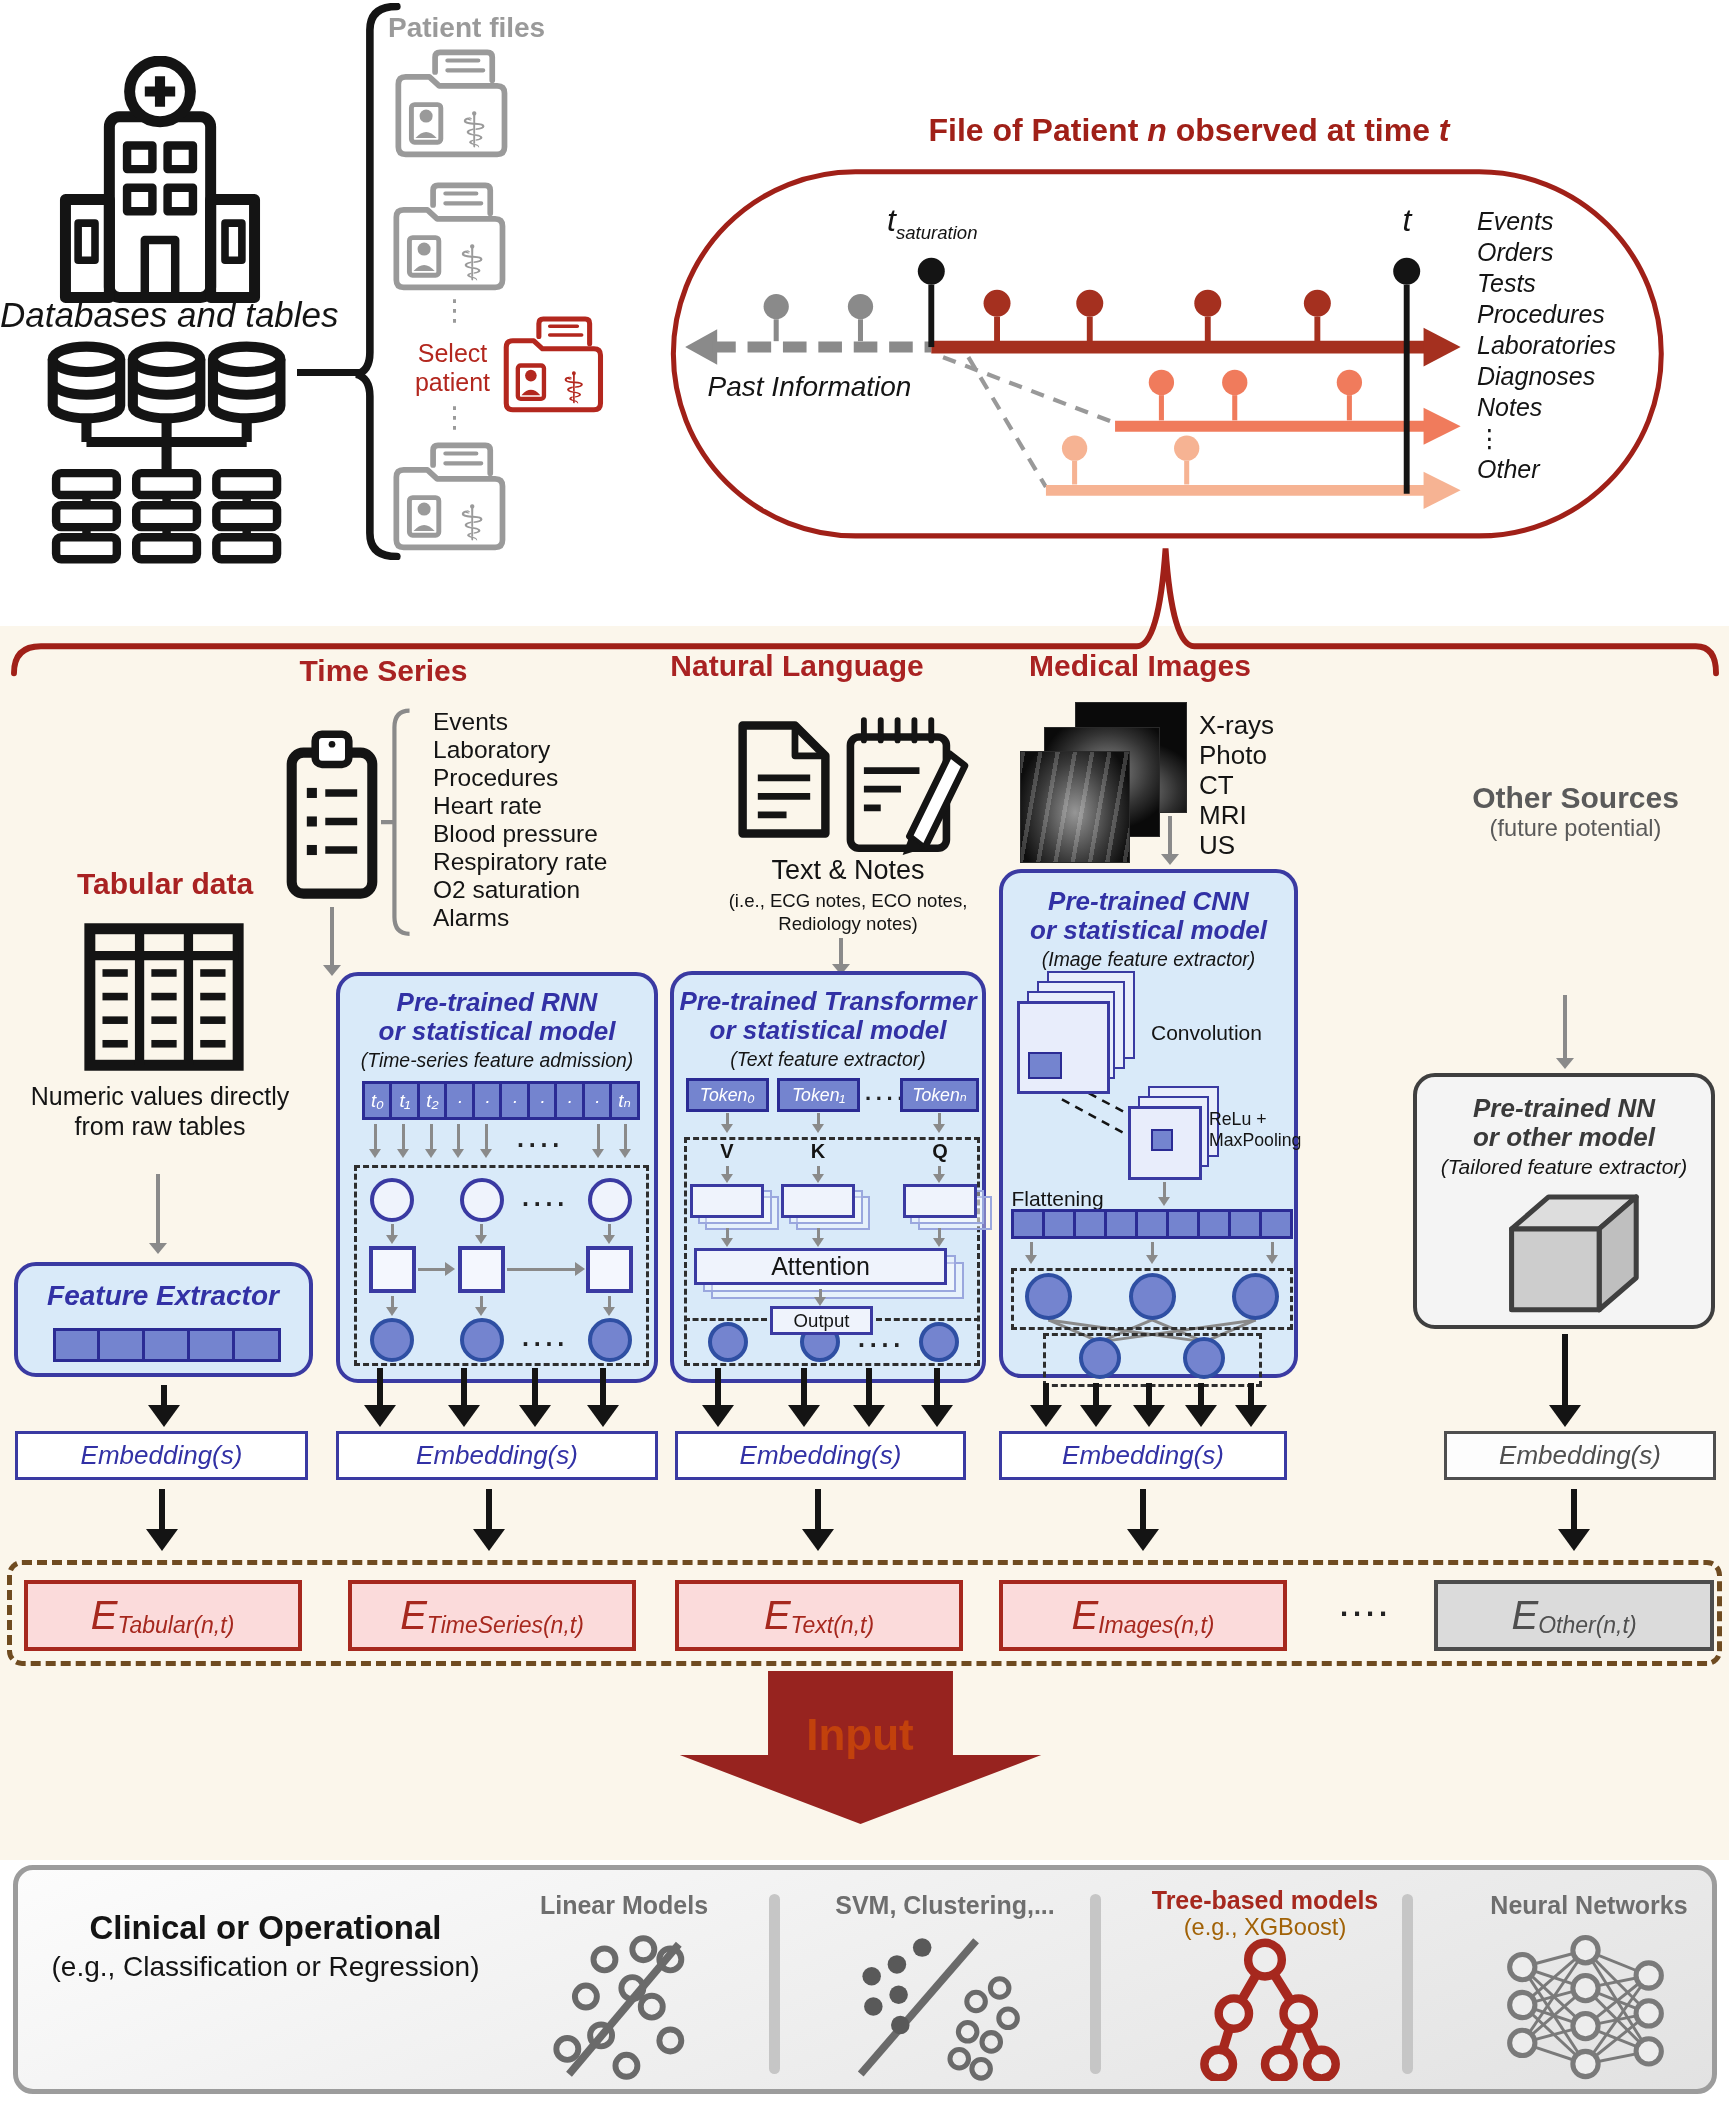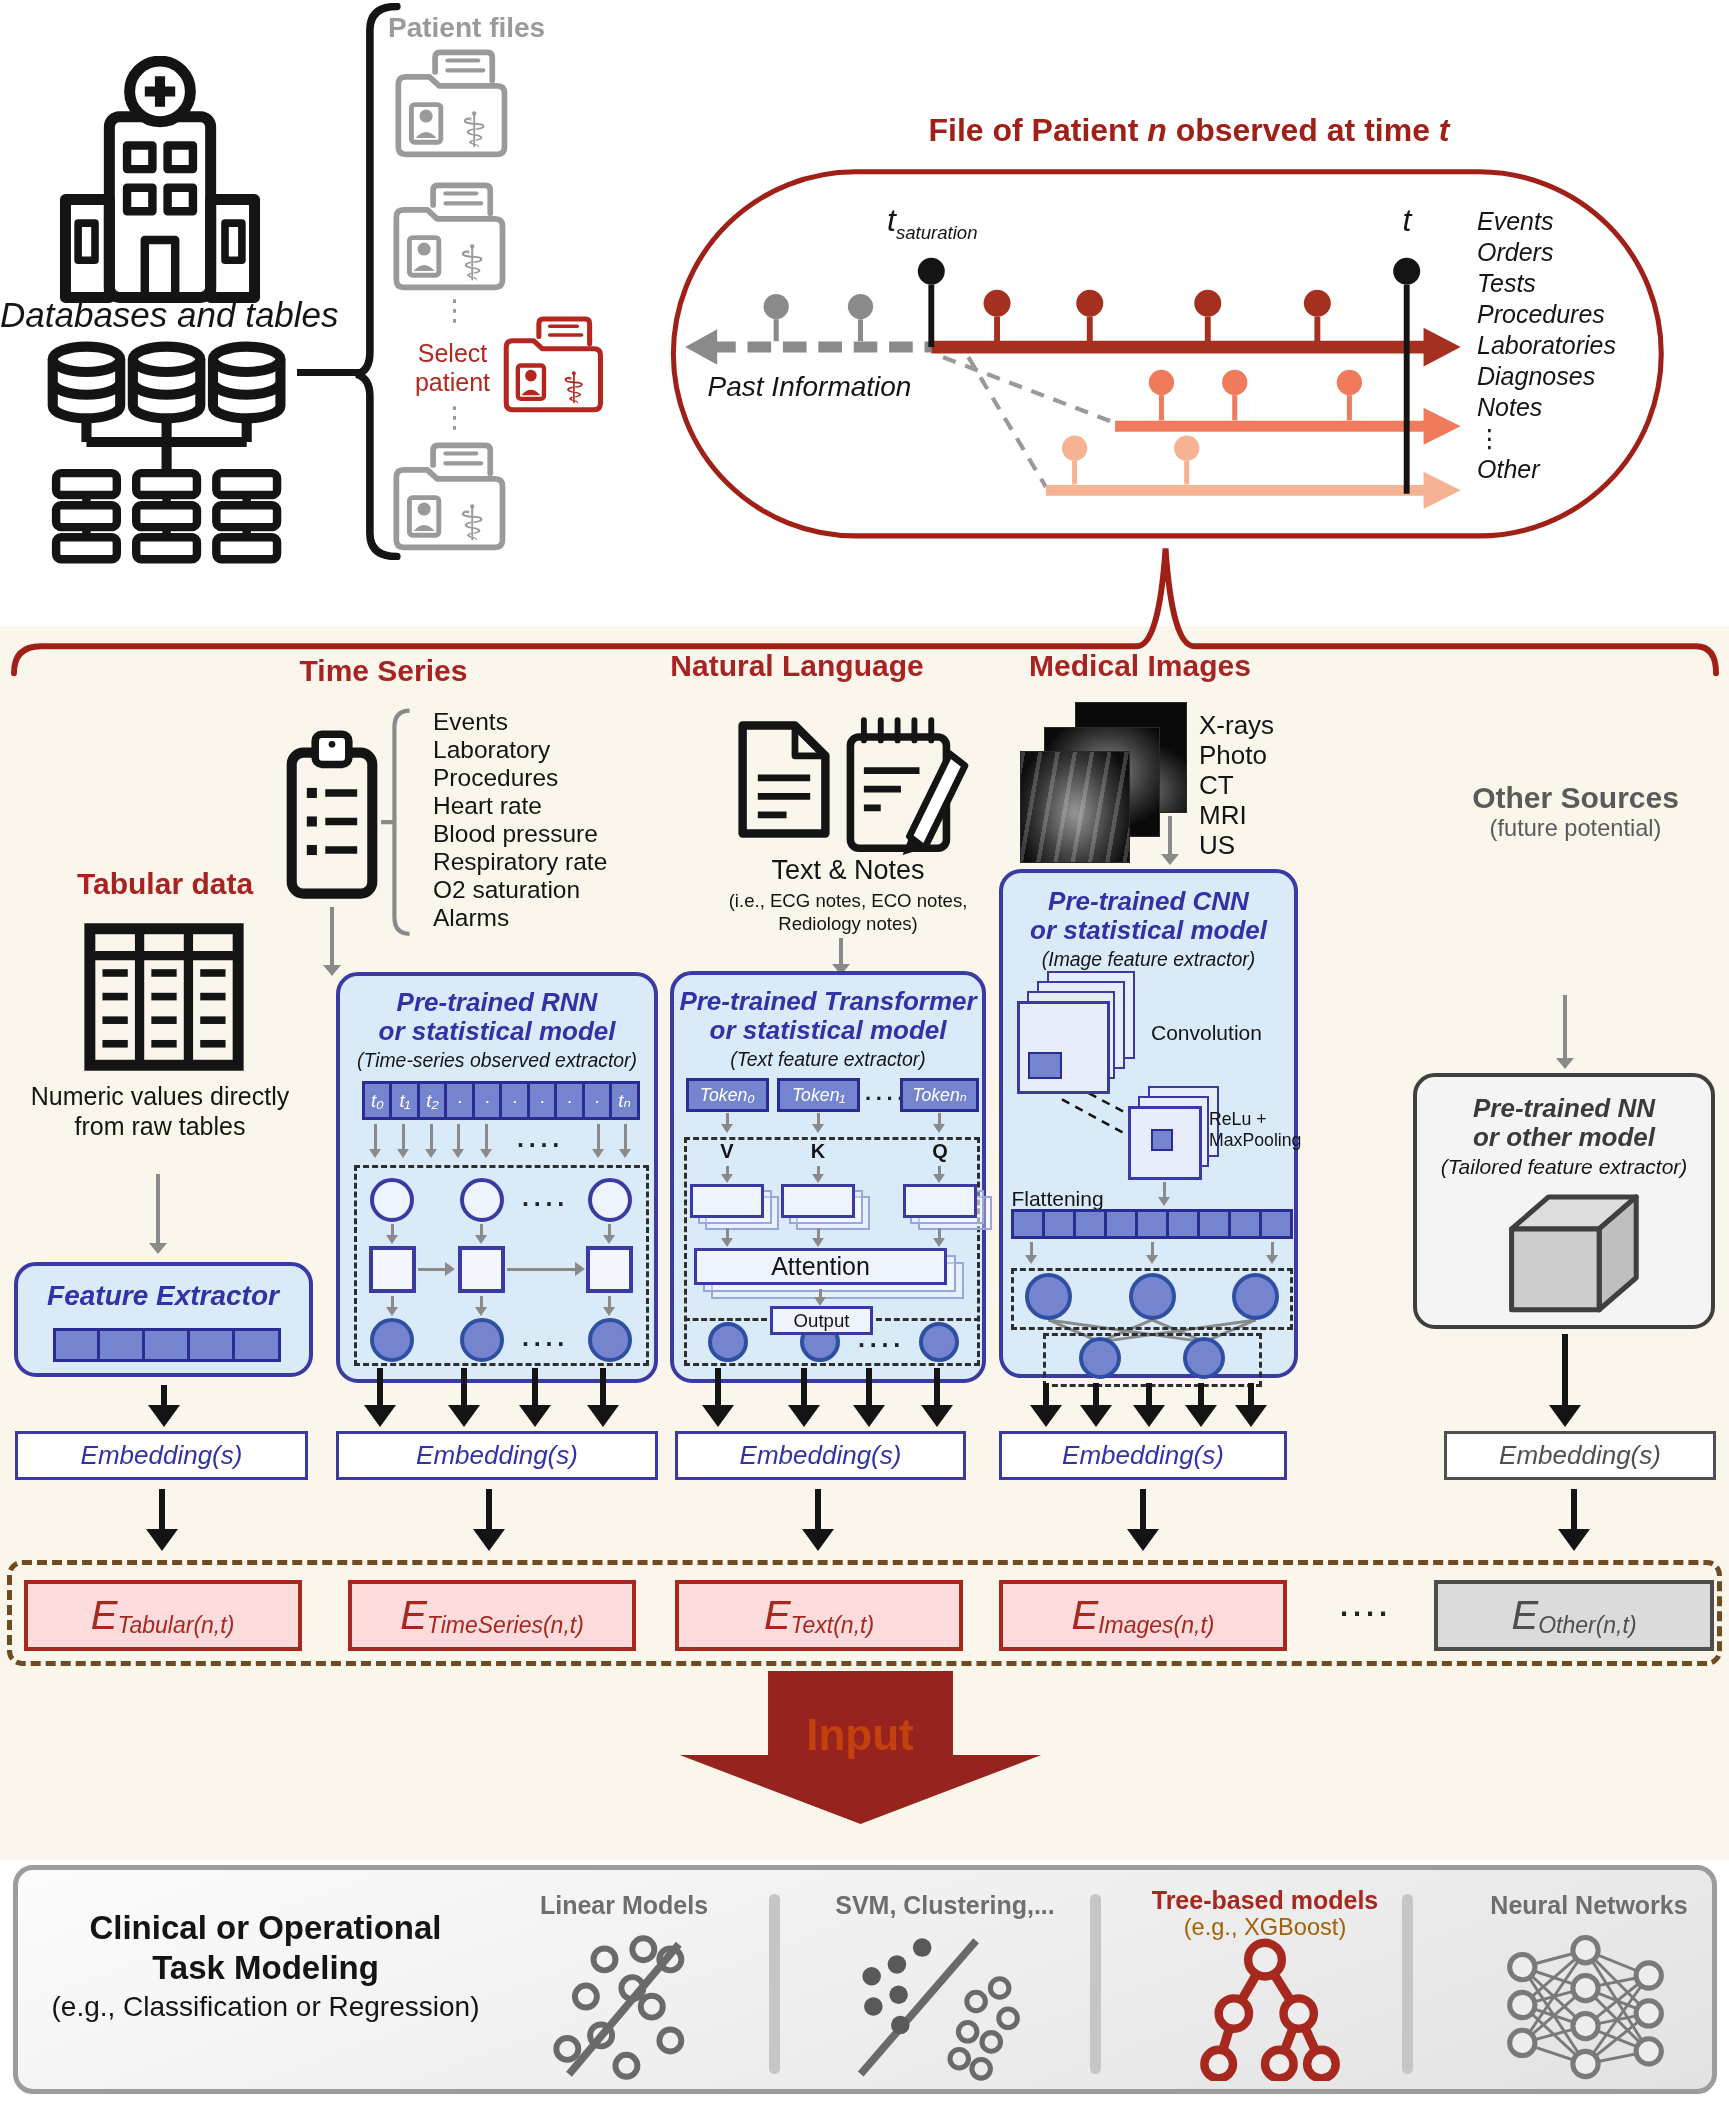--- a/index.html
+++ b/index.html
@@ -328,21 +328,21 @@
       <div style="font-size:24.5px;line-height:28px">Alarms</div>
     </div>
   <div class="garrow" style="left:322px;top:907px;height:69px">
       <i class="sh"></i>
       <i class="hd"></i>
     </div>
 
   <div class="abs bluebox" style="left:336px;top:972px;width:322px;height:411px">
     <div class="btitle" style="margin-top:11.8px">Pre-trained RNN</div>
     <div class="btitle">or statistical model</div>
-    <div class="bsub" style="margin-top:3.4px">(Time-series observed extractor)</div>
+    <div class="bsub" style="margin-top:3.4px">(Time-series feature admission)</div>
     <div class="cellrow" style="left:22px;top:105px;width:278px;height:39px">
         <div class="cell">t₀</div>
         <div class="cell">t₁</div>
         <div class="cell">t₂</div>
         <div class="cell">·</div>
         <div class="cell">·</div>
         <div class="cell">·</div>
         <div class="cell">·</div>
         <div class="cell">·</div>
         <div class="cell">·</div>
@@ -725,21 +725,20 @@
   </div>
 
   <svg class="abs" style="left:679px;top:1671px" width="363" height="153" viewBox="0 0 430 182">
     <polygon points="105,0 325,0 325,100 430,100 215,182 0,100 105,100" fill="#97231F"></polygon>
   </svg>
   <div class="abs b tc" style="left:767px;top:1710px;width:186px;font-size:44px;color:#c2410c">Input</div>
 
   <div class="panel" style="left:12.6px;top:1865px;width:1704px;height:229px"></div>
   <div class="abs tc" style="left:38px;top:1908px;width:455px">
     <div class="b" style="font-size:33px;line-height:40px">Clinical or Operational</div>
-    <div class="b" style="font-size:33px;line-height:40px">Task Modeling</div>
     <div style="font-size:28px;line-height:37px">(e.g., Classification or Regression)</div>
   </div>
 
   <div class="mlabel" style="left:506px;top:1891px;width:236px">Linear Models</div>
   <div class="mlabel" style="left:810px;top:1891px;width:270px">SVM, Clustering,...</div>
   <div class="mlabel" style="left:1130px;top:1886px;width:270px;color:#A6281E">Tree-based models</div>
   <div class="abs tc" style="left:1130px;top:1914px;width:270px;font-size:23.6px;color:#a16207">(e.g., XGBoost)</div>
   <div class="mlabel" style="left:1450px;top:1891px;width:278px">Neural Networks</div>
 
   <div class="divider" style="left:769px;top:1894px;height:180px"></div>

